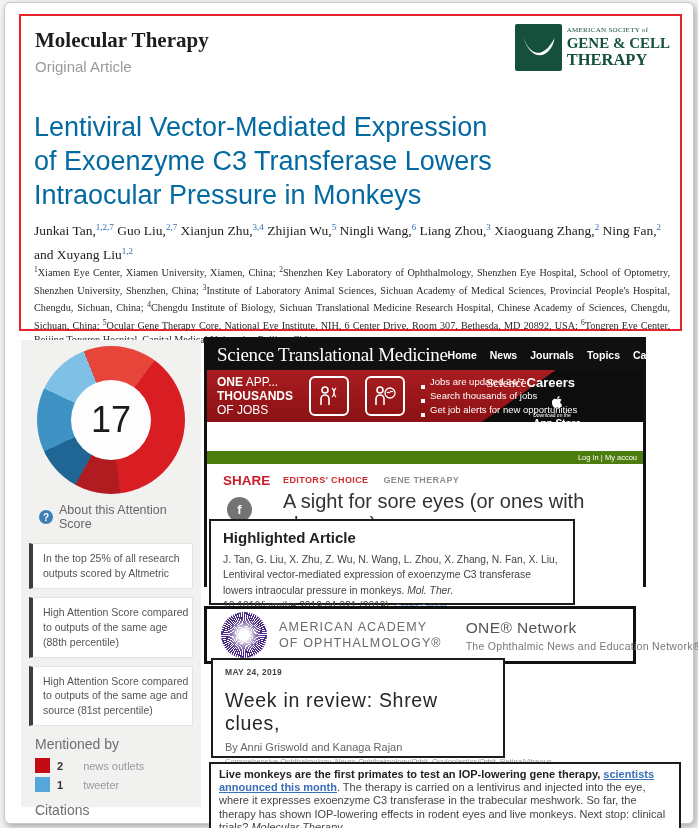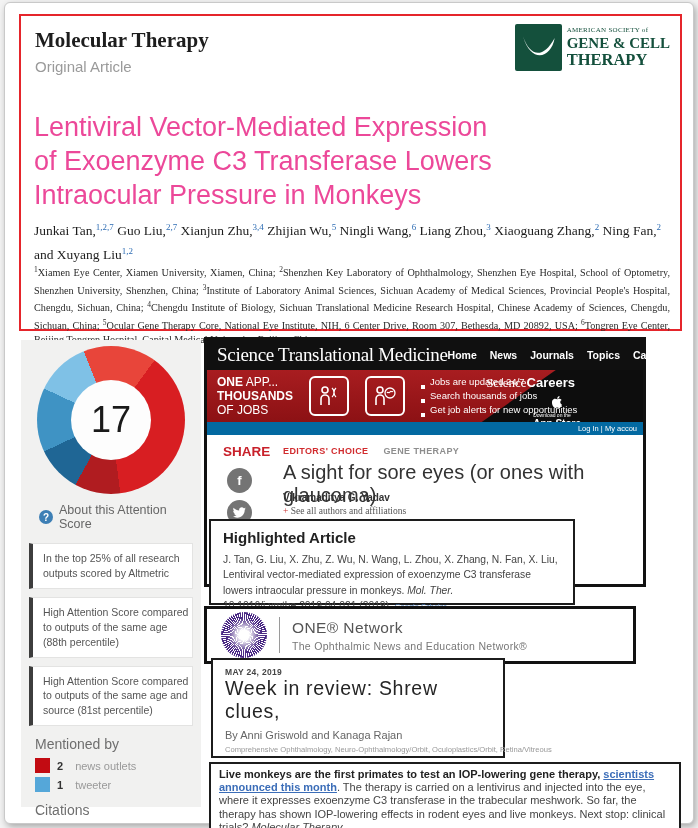--- a/index.html
+++ b/index.html
@@ -9,41 +9,41 @@
   
   .redbox{position:absolute;left:14px;top:11px;width:659px;height:313px;border:2px solid #e5252b;background:#fff;}
   .j-name{position:absolute;left:14px;top:12px;font-family:"Liberation Serif",serif;font-weight:bold;font-size:21px;color:#1d1d1d;}
   .j-type{position:absolute;left:14px;top:42px;font-size:15px;color:#9a9a9a;}
   .asgct{position:absolute;right:10px;top:8px;display:flex;gap:5px;align-items:flex-start;}
   .asgct-sq{width:47px;height:47px;background:#14503c;border-radius:2px;display:flex;align-items:center;justify-content:center;}
   .asgct-txt{font-family:"Liberation Serif",serif;color:#14503c;line-height:1;}
   .asgct-l1{font-size:7px;letter-spacing:.3px;margin:3px 0 2px;}
   .asgct-l2{font-size:15px;font-weight:bold;}
   .asgct-l3{font-size:16.5px;font-weight:bold;margin-top:1px;}
-  .a-title{position:absolute;left:13px;top:94px;font-size:27px;line-height:34px;color:#ec4899;font-weight:400;}
+  .a-title{position:absolute;left:13px;top:94px;font-size:27px;line-height:34px;color:#0369a1;font-weight:400;}
   .a-authors{position:absolute;left:13px;top:200px;width:640px;font-family:"Liberation Serif",serif;font-size:13.5px;line-height:20px;color:#1c1c1c;}
   .a-authors sup{color:#2e6db4;font-size:9px;}
   .a-affil{position:absolute;left:13px;top:247px;width:636px;font-family:"Liberation Serif",serif;font-size:10.2px;line-height:14.2px;color:#2a2a2a;text-align:justify;}
   .a-affil sup{font-size:7.5px;}
 
   
   .altcol{position:absolute;left:16px;top:337px;width:180px;height:467px;background:#f1f1f0;}
   .donut{width:148px;height:148px;border-radius:50%;margin:6px auto 0;position:relative;
     background:conic-gradient(from 0deg,#e8453a 0 10%,#d81e22 10% 48%,#b01c20 48% 58%,#1f6695 58% 68%,#3f93c4 68% 82%,#7fc1e6 82% 94%,#e8453a 94% 100%);}
   .donut-center{position:absolute;left:50%;top:50%;transform:translate(-50%,-50%);width:80px;height:80px;border-radius:50%;background:#fdfdfd;display:flex;align-items:center;justify-content:center;font-size:36px;color:#1a1a1a;}
   .about-row{display:flex;align-items:center;gap:6px;margin:9px 0 0 18px;font-size:12.5px;color:#666;}
   .q-icon{width:14px;height:14px;border-radius:50%;background:#3d7fb5;color:#fff;font-size:10px;font-weight:bold;display:flex;align-items:center;justify-content:center;flex:0 0 14px;}
   .am-boxes{margin:12px 8px 0 8px;}
   .am-box{background:#fff;border:1px solid #e3e3e2;border-left:4px solid #3d3d3d;padding:7px 1px 7px 10px;font-size:10.5px;line-height:1.42;color:#555;margin-bottom:8px;}
   .am-h{font-size:14px;color:#6e6e6e;margin:10px 0 6px 14px;}
   .am-rows{margin-left:14px;}
   .am-row{display:flex;align-items:center;margin-bottom:4px;font-size:11px;}
   .am-sq{width:15px;height:15px;margin-right:7px;flex:0 0 15px;}
   .am-cnt{font-weight:bold;color:#333;}
-  .am-lbl{color:#999;margin-left:12px;}
+  .am-lbl{color:#999;margin-left:20px;}
 
   
   .stmbox{position:absolute;left:199px;top:334px;width:436px;height:244px;border:3px solid #111;background:#fff;}
   .stm-head{height:30px;background:#101010;display:flex;align-items:center;padding:0 10px;}
   .stm-masthead{font-family:"Liberation Serif",serif;color:#fff;font-size:19px;letter-spacing:-.3px;white-space:nowrap;}
   .stm-nav{margin-left:auto;display:flex;gap:13px;}
   .stm-nav-item{color:#fff;font-size:10.5px;font-weight:bold;}
   .stm-banner{position:relative;height:52px;background:#0d0d0d;overflow:hidden;}
   .stm-banner .red{position:absolute;inset:0;background:linear-gradient(#a81d20,#8c1114);clip-path:polygon(0 0,80% 0,63% 100%,0 100%);}
   .jb-content{position:relative;display:flex;align-items:center;height:100%;padding-left:10px;gap:16px;color:#fff;}
@@ -52,21 +52,21 @@
   .jb-icon{width:36px;height:36px;border:2px solid #fff;border-radius:6px;flex:0 0 36px;display:flex;align-items:center;justify-content:center;}
   .jb-bullets{font-size:9.5px;line-height:14px;}
   .jb-row{display:flex;align-items:flex-end;gap:5px;white-space:nowrap;}
   .jb-sq{width:4px;height:4px;background:#fff;flex:0 0 4px;}
   .sc-brand{position:absolute;right:68px;top:5px;color:#fff;font-size:13px;white-space:nowrap;}
   .sc-brand .ser{font-family:"Liberation Serif",serif;}
   .sc-brand b{font-weight:bold;}
   .appstore{position:absolute;right:62px;top:26px;display:flex;align-items:center;gap:4px;color:#fff;flex-direction:column;}
   .appstore .txt1{font-size:5px;line-height:6px;}
   .appstore .txt2{font-size:10px;font-weight:bold;line-height:11px;}
-  .stm-login{height:13px;background:#0369a1;color:#fff;font-size:7.5px;text-align:right;padding-right:6px;line-height:13px;}
+  .stm-login{height:13px;background:#4d7c0f;color:#fff;font-size:7.5px;text-align:right;padding-right:6px;line-height:13px;margin-top:29px;}
   .stm-body{position:relative;background:#fff;height:139px;}
   .share-lbl{position:absolute;left:16px;top:9px;color:#c8202a;font-weight:bold;font-size:13.5px;}
   .kickers{position:absolute;left:76px;top:11px;font-size:9px;font-weight:bold;letter-spacing:.4px;}
   .kick1{color:#d12b2e;margin-right:12px;}
   .kick2{color:#8e8e8e;}
   .soc{position:absolute;left:20px;width:25px;height:25px;border-radius:50%;background:#747474;display:flex;align-items:center;justify-content:center;color:#fff;font-weight:bold;font-size:13px;}
   .soc.fb{top:33px;}
   .soc.tw{top:65px;}
   .stm-headline{position:absolute;left:76px;top:26px;font-size:20px;color:#333;}
   .stm-author{position:absolute;left:76px;top:57px;font-size:10px;font-weight:bold;color:#333;}
@@ -86,21 +86,21 @@
   .aao-logo{width:46px;height:46px;border-radius:50%;margin-left:14px;flex:0 0 46px;
     background:radial-gradient(circle,#fff 0 5px,rgba(255,255,255,0) 17px),repeating-conic-gradient(#4b2a85 0deg 4deg,#fff 4deg 6deg);}
   .aao-org{margin-left:12px;font-size:12.5px;letter-spacing:1.1px;color:#6a6a6a;line-height:16px;white-space:nowrap;}
   .aao-div{width:1px;height:36px;background:#9a9a9a;margin:0 12px;}
   .one-title{font-size:15.5px;color:#555;letter-spacing:.4px;}
   .one-sub{font-size:10.5px;color:#777;margin-top:3px;letter-spacing:.3px;white-space:nowrap;}
 
   
   .weekbox{position:absolute;left:206px;top:655px;width:294px;height:100px;background:#fff;border:2px solid #1c1c1c;padding:7px 12px;box-sizing:border-box;}
   .wk-date{font-size:8.5px;font-weight:bold;color:#444;letter-spacing:.3px;}
-  .wk-title{margin-top:0;font-size:19.5px;line-height:23px;letter-spacing:.7px;color:#252525;}
+  .wk-title{margin-top:12px;font-size:19.5px;line-height:23px;letter-spacing:.7px;color:#252525;}
   .wk-by{margin-top:6px;font-size:11px;color:#666;}
   .wk-tags{margin-top:4px;font-size:7.6px;color:#999;white-space:nowrap;}
 
   
   .sumbox{position:absolute;left:204px;top:759px;width:472px;background:#fff;border:2px solid #1c1c1c;padding:4px 8px;box-sizing:border-box;font-size:11px;line-height:13.2px;color:#444;}
   .sum-bold{font-weight:bold;color:#222;}
   .sum-link{color:#3b6db8;font-weight:bold;text-decoration:underline;}
   .sum-src{font-style:italic;}
 </style>
 </head>
@@ -250,20 +250,24 @@
   <div class="hlbox">
     <div class="hl-title">Highlighted Article</div>
     <div class="hl-body">
       <span>J. Tan, G. Liu, X. Zhu, Z. Wu, N. Wang, L. Zhou, X. Zhang, N. Fan, X. Liu, Lentiviral vector-mediated expression of exoenzyme C3 transferase lowers intraocular pressure in monkeys. </span><i>Mol. Ther.</i><span> 10.1016/j.ymthe.2019.04.021 (2019). </span><span class="hl-link">Google Scholar</span>
     </div>
     <div class="hl-copy">Copyright © 2019, American Association for the Advancement of Science</div>
   </div>
 
   <div class="aaobox">
     <div class="aao-logo"></div>
+    <div class="aao-org">
+      <div>AMERICAN ACADEMY</div>
+      <div>OF OPHTHALMOLOGY®</div>
+    </div>
     <div class="aao-div"></div>
     <div>
       <div class="one-title">ONE® Network</div>
       <div class="one-sub">The Ophthalmic News and Education Network®</div>
     </div>
   </div>
 
   <div class="weekbox">
     <div class="wk-date">MAY 24, 2019</div>
     <div class="wk-title">

